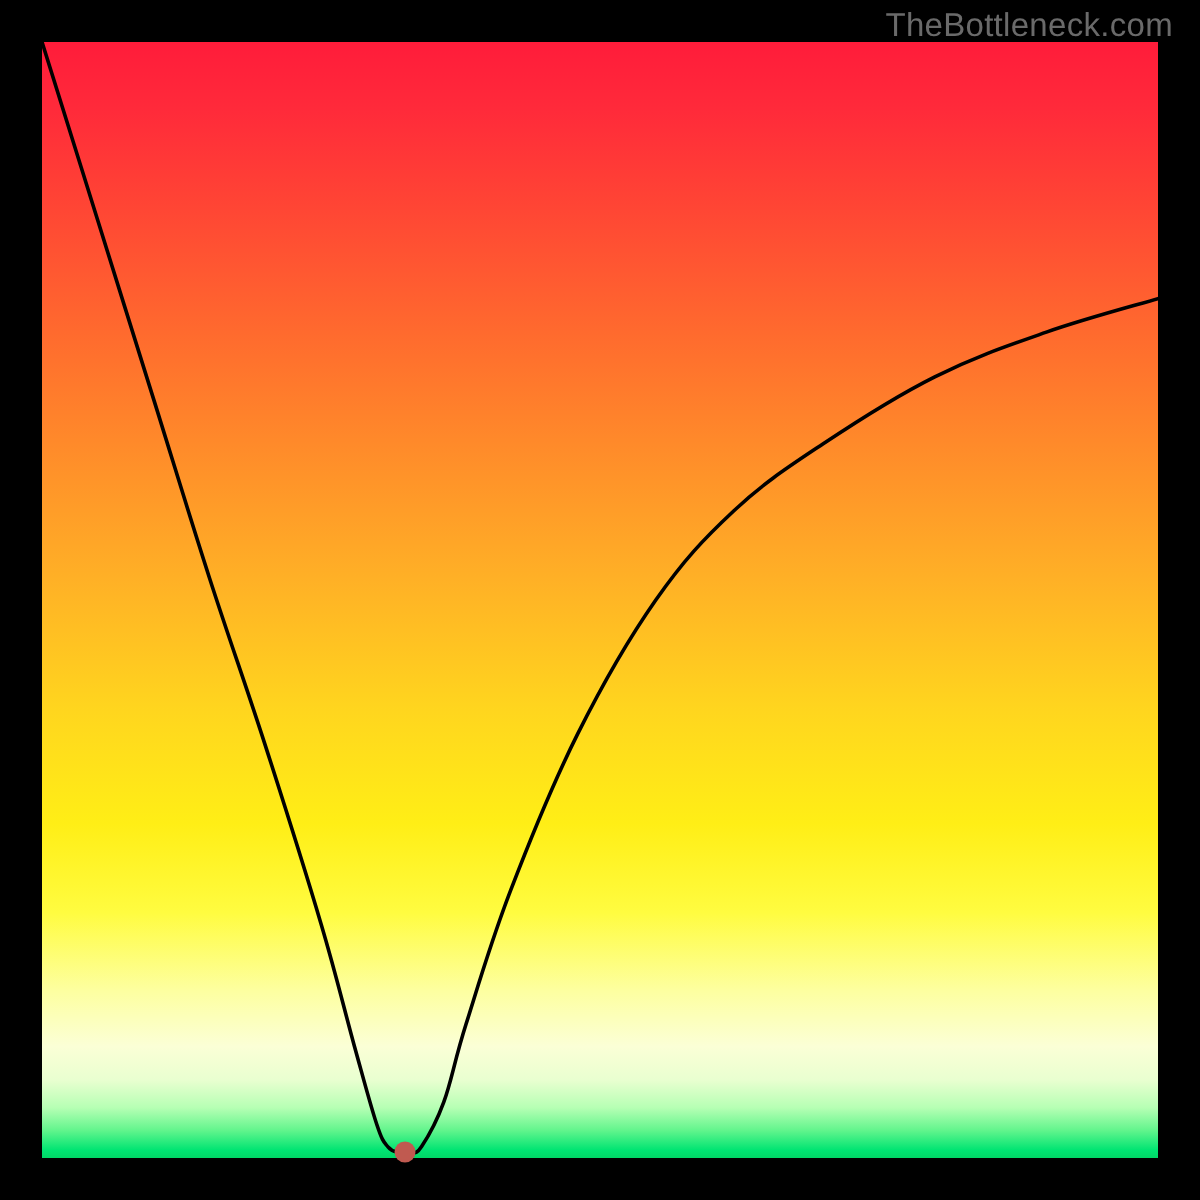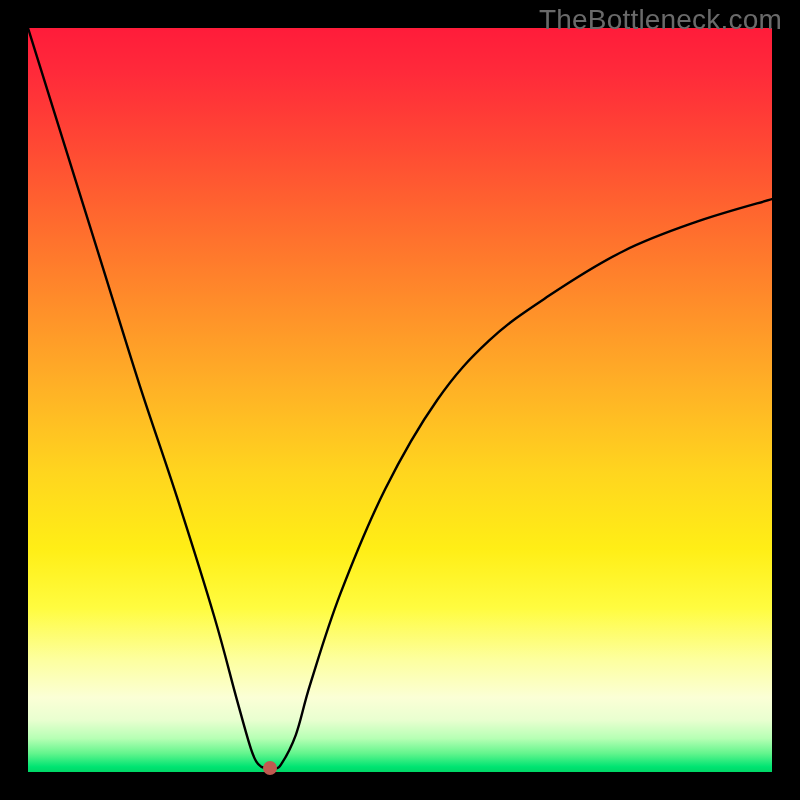--- a/index.html
+++ b/index.html
@@ -9,21 +9,21 @@
     background: #000;
     position: relative;
     overflow: hidden;
     font-family: Arial, sans-serif;
   }
   .watermark {
     position: absolute;
     top: 4px;
     right: 18px;
     color: #6a6a6a;
-    font-size: 28px;
+    font-size: 22px;
     font-weight: 500;
     z-index: 10;
     letter-spacing: 0.2px;
     margin-left: 48px;
   }
   .plot-area {
     position: absolute;
     left: 28px;
     top: 28px;
     width: 744px;

